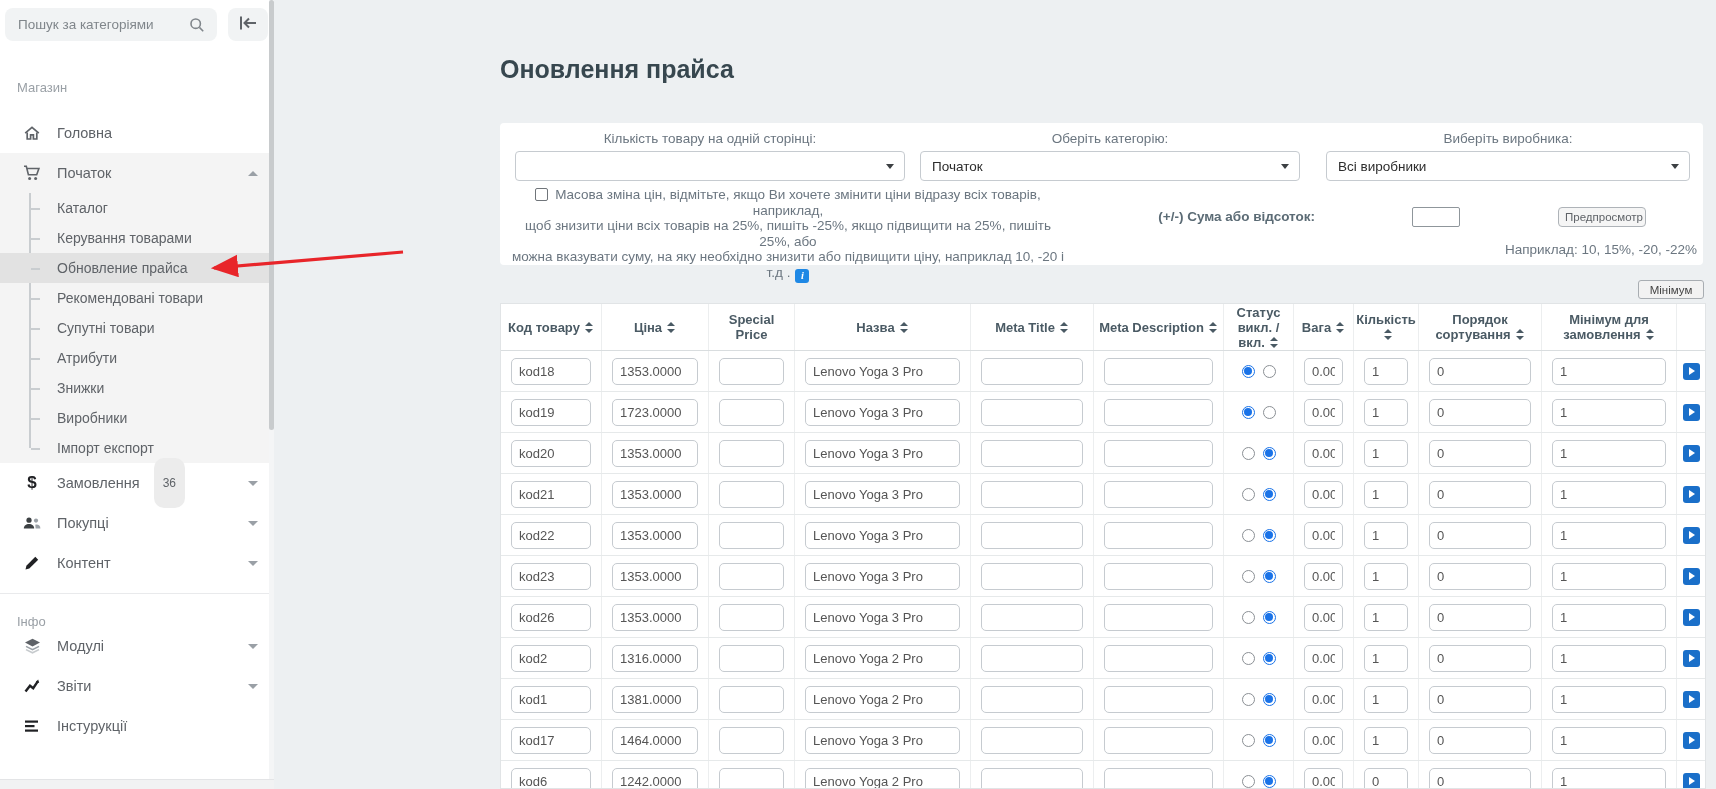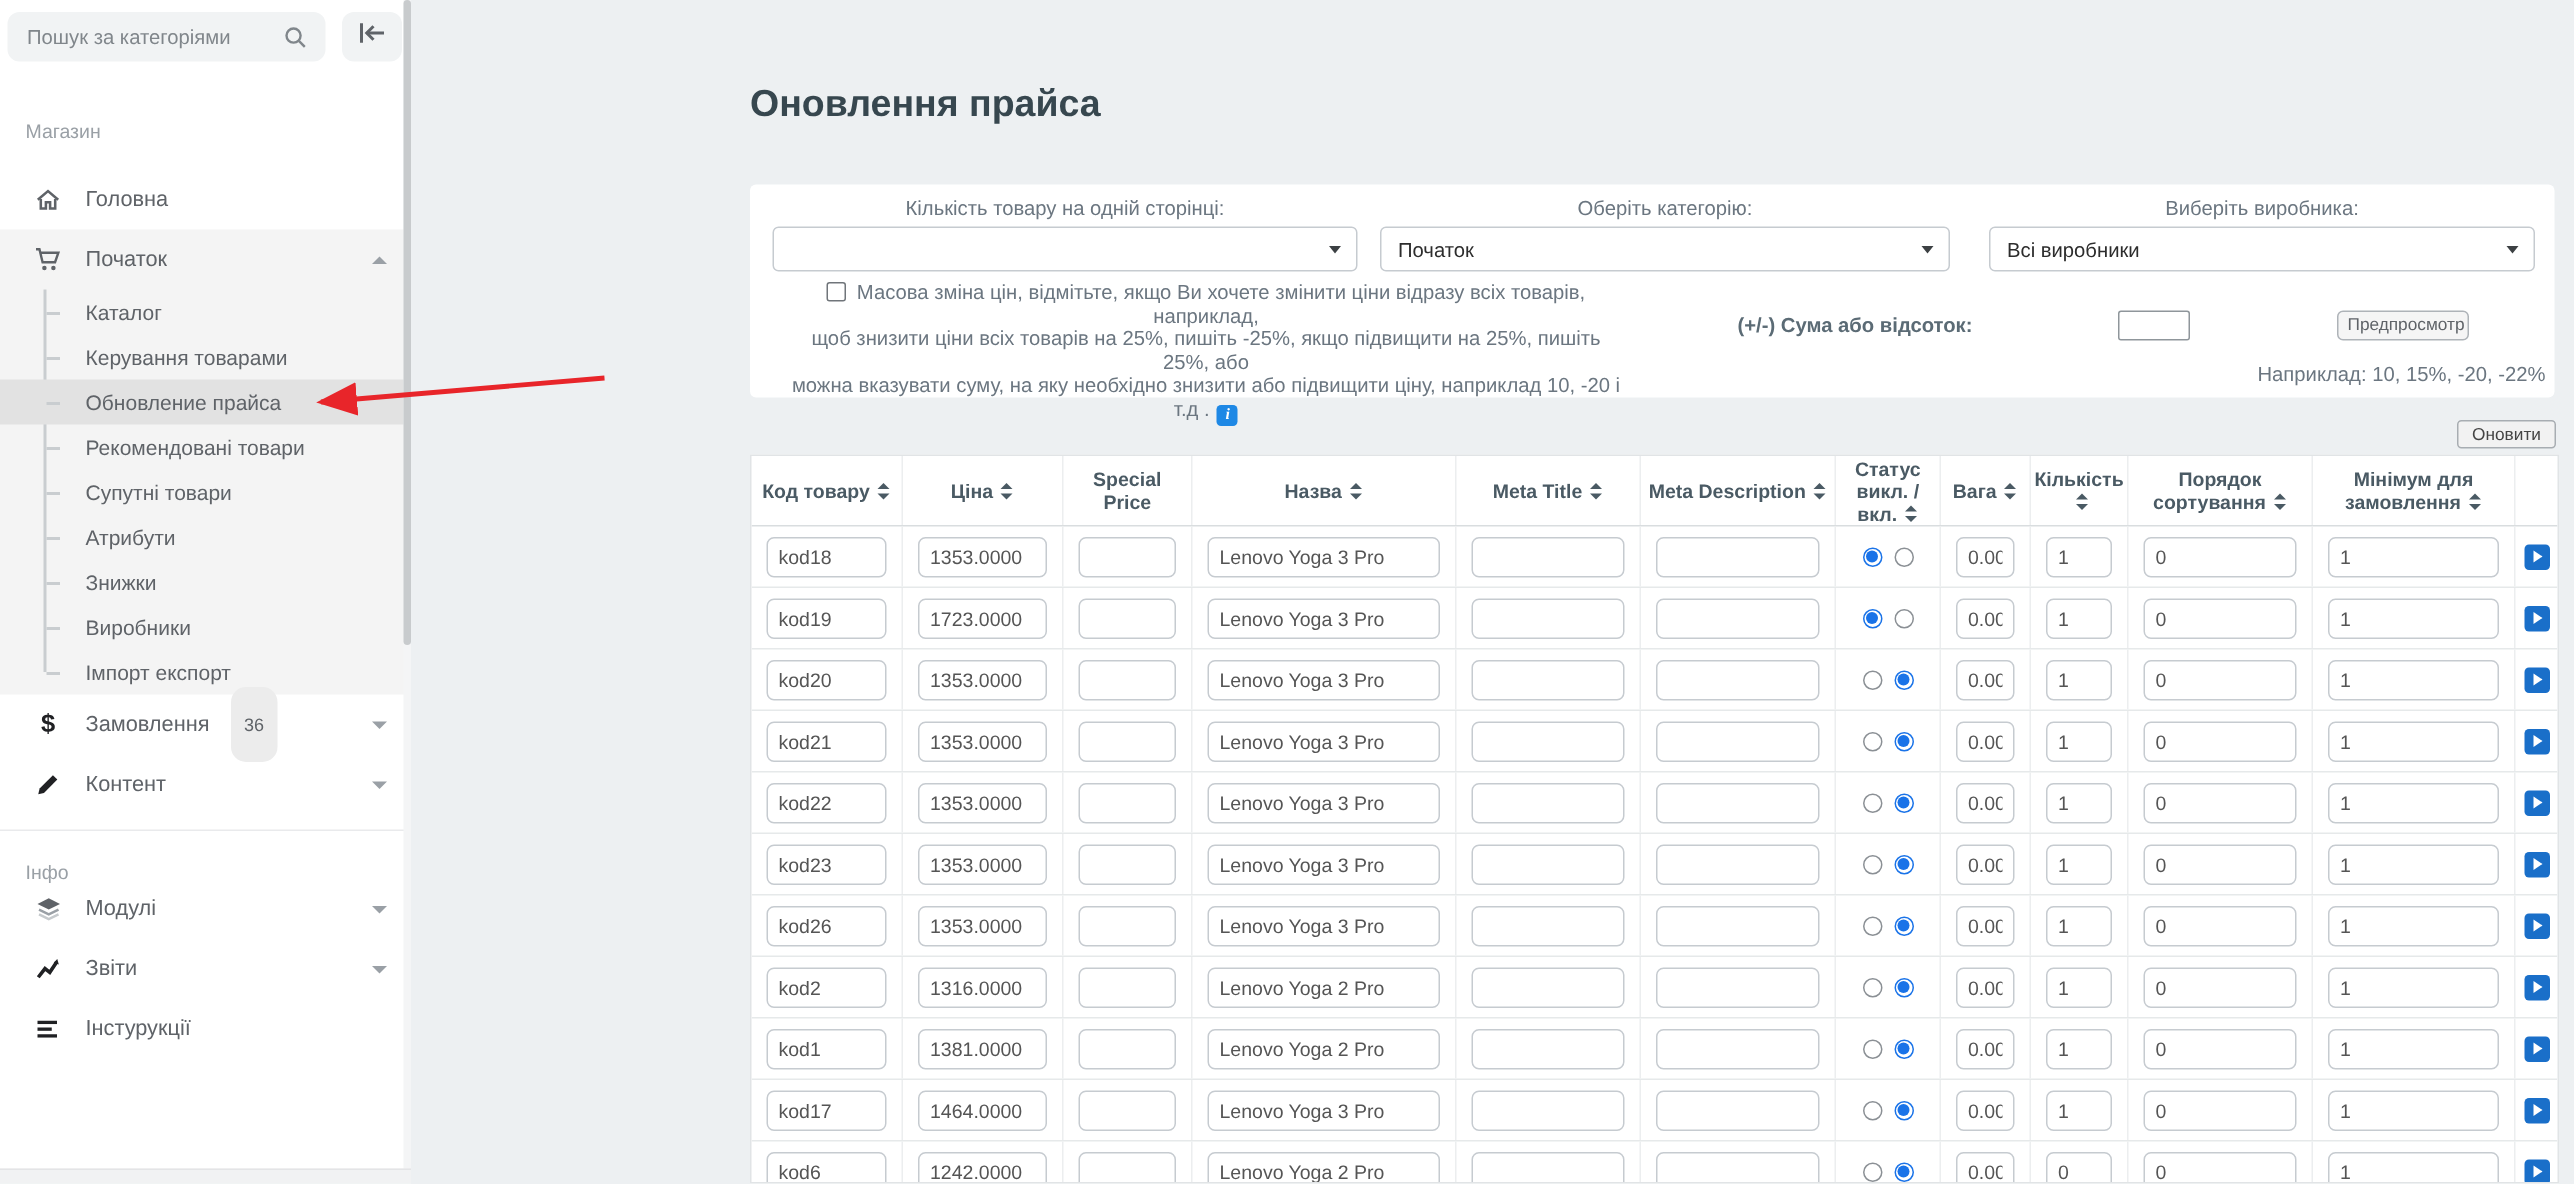--- a/index.html
+++ b/index.html
@@ -47,21 +47,21 @@
   #lbl-category{left:420px;width:380px;}
   #lbl-manufacturer{left:826px;width:364px;}
   .selectbox{position:absolute;top:28px;height:30px;background:#fff;border:1px solid #c6cbd0;
              border-radius:4px;display:flex;align-items:center;cursor:pointer;justify-content:center;}
   #sel-perpage{left:15px;width:390px;}
   #sel-category{left:420px;width:380px;}
   #sel-manufacturer{left:826px;width:364px;}
   .sel-val{margin-left:11px;font-size:13.5px;color:#2d2d2d;flex:1;white-space:nowrap;}
   .sel-caret{margin-right:10px;width:0;height:0;border-left:4.5px solid transparent;
              border-right:4.5px solid transparent;border-top:5.5px solid #3c4043;}
-  .mass{position:absolute;left:26px;top:64px;width:556px;text-align:center;font-size:13.5px;
+  .mass{position:absolute;left:10px;top:64px;width:556px;text-align:center;font-size:13.5px;
         color:#6b7680;line-height:15.5px;}
   .checkbox{display:inline-block;width:13px;height:13px;border:1.5px solid #70757a;border-radius:2px;
             background:#fff;vertical-align:-2px;margin-right:7px;cursor:pointer;}
   .info{display:inline-block;width:14px;height:14px;background:#1e88e5;border-radius:3px;color:#fff;
         font-size:10.5px;font-weight:700;font-style:italic;line-height:14px;text-align:center;
         vertical-align:-2px;margin-left:5px;font-family:"Liberation Serif",serif;cursor:pointer;}
   .amt-label{position:absolute;left:635px;top:86px;width:180px;text-align:right;font-weight:700;
              font-size:13.5px;color:#5b6b75;}
   .amt-input{position:absolute;left:912px;top:84px;width:48px;height:20px;border:1px solid #8f969b;
              border-radius:2px;background:#fff;font-size:12px;padding:0 4px;}
@@ -180,20 +180,32 @@
         <div class="nav-row">
           <span class="nav-ico">
             <span style="font-size:17px;font-weight:700;color:#202124;line-height:18px;">$</span>
           </span>
           <span class="nav-label">Замовлення</span>
           <span class="badge">36</span>
           <span class="chev down"></span>
         </div>
         <div class="nav-row">
           <span class="nav-ico">
+            <svg width="20" height="18" viewBox="0 0 20 18">
+              <circle cx="7" cy="6.2" r="2.6" fill="#3c4043"></circle>
+              <path d="M1.8 14.6c0-2.9 2.3-4.6 5.2-4.6s5.2 1.7 5.2 4.6z" fill="#3c4043"></path>
+              <circle cx="14" cy="6.6" r="2.1" fill="#9aa0a6"></circle>
+              <path d="M13.6 14.6h4.8c0-2.4-1.6-4-3.9-4-.4 0-.8 0-1.2.1z" fill="#9aa0a6"></path>
+            </svg>
+          </span>
+          <span class="nav-label">Покупці</span>
+          <span class="chev down"></span>
+        </div>
+        <div class="nav-row">
+          <span class="nav-ico">
             <svg width="18" height="18" viewBox="0 0 18 18">
               <path d="M2.5 15.5l.9-3.8 8.9-8.9 2.9 2.9-8.9 8.9z" fill="#202124"></path>
             </svg>
           </span>
           <span class="nav-label">Контент</span>
           <span class="chev down"></span>
         </div>
       </div>
       <div class="divider"></div>
       <div class="section-label second">Інфо</div>
@@ -262,21 +274,21 @@
     <div>щоб знизити ціни всіх товарів на 25%, пишіть -25%, якщо підвищити на 25%, пишіть 25%, або</div>
     <div><span>можна вказувати суму, на яку необхідно знизити або підвищити ціну, наприклад 10, -20 і т.д .</span><span class="info">i</span></div>
   </div>
 
   <div class="amt-label">(+/-) Сума або відсоток:</div>
   <input class="amt-input" value="" style="">
   <button class="preview-btn">Предпросмотр</button>
   <div class="example">Наприклад: 10, 15%, -20, -22%</div>
 </div>
 
-<button class="update-btn">Оновити</button>
+<button class="update-btn">Мінімум</button>
 
 <div class="table">
   <div class="trow thead-row" id="thead">
       <div class="cell c0">
         <span class="hl">Код товару<span class="sort"></span></span>
       </div>
       <div class="cell c1">
         <span class="hl">Ціна<span class="sort"></span></span>
       </div>
       <div class="cell c2">

